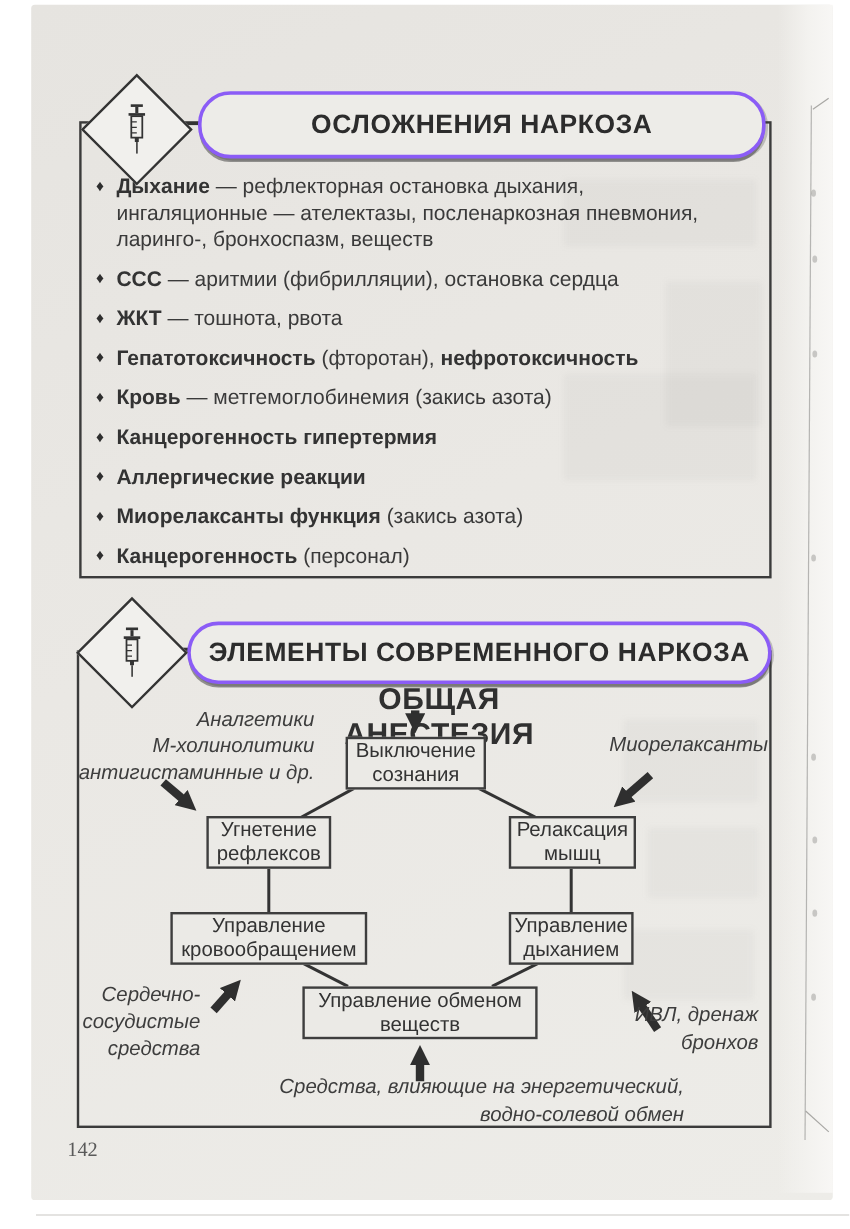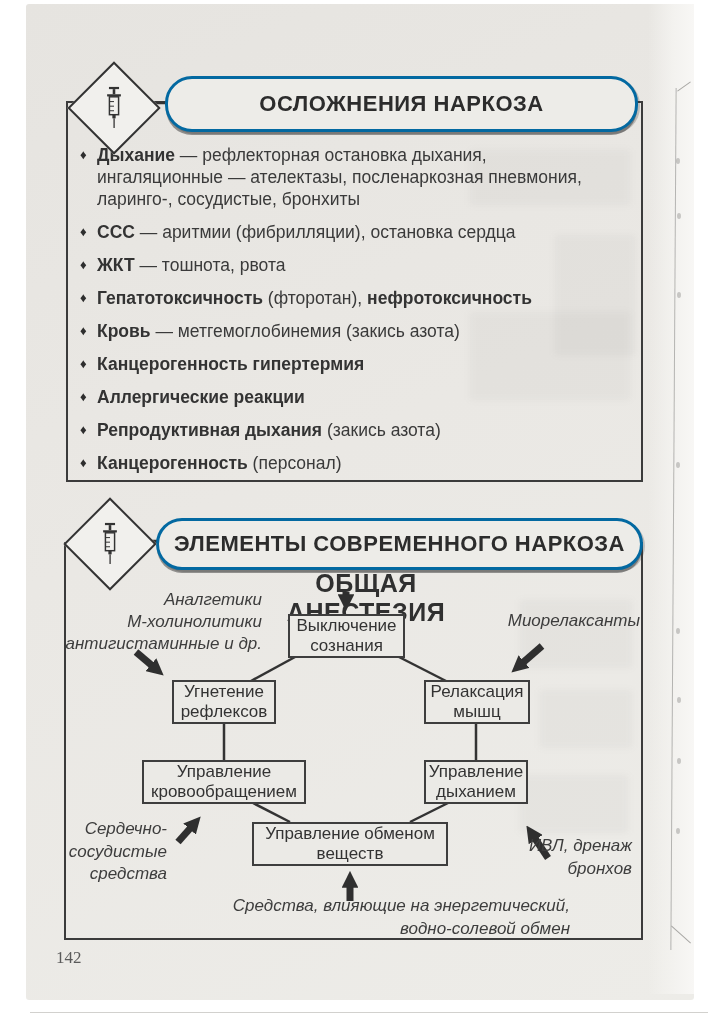--- a/index.html
+++ b/index.html
@@ -25,21 +25,21 @@
 
   
   .sect-box{position:absolute;border:2px solid #3b3b3b;z-index:1;}
   .box1{left:66px;top:101px;width:573px;height:377px;}
   .box2{left:64px;top:542px;width:575px;height:394px;}
 
   
   .wires{position:absolute;left:0;top:0;width:708px;height:1024px;z-index:2;pointer-events:none;}
 
   
-  .capsule{position:absolute;border:3px solid #0369a1;border-radius:27px;
+  .capsule{position:absolute;border:3px solid #8b5cf6;border-radius:27px;
            background:#edece8;display:flex;align-items:center;justify-content:center;
            box-shadow:0 4px 0 -1px rgba(55,55,55,.5),2px 2px 0 rgba(55,55,55,.25);z-index:4;}
   .cap1{left:165px;top:76px;width:467px;height:50px;}
   .cap2{left:156px;top:518px;width:481px;height:46px;}
   .capsule span{font-size:22px;font-weight:700;letter-spacing:.5px;color:#2c2c2c;white-space:nowrap;}
 
   
   .diamond{position:absolute;width:62px;height:62px;border:2px solid #333;
            background:#f1f0ed;transform:rotate(45deg);z-index:5;
            display:flex;align-items:center;justify-content:center;}
@@ -149,21 +149,21 @@
         <line x1="7.5" y1="27" x2="12" y2="27" stroke-width="1.1"></line>
         <rect x="10.2" y="31.3" width="3.6" height="4" stroke="none"></rect>
         <rect x="11.4" y="35.3" width="1.4" height="10.5" stroke="none"></rect>
       </g>
     </svg>
   </div>
 
   <ul class="bullets">
     <li>
       <span class="blt">♦</span>
-      <span class="txt"><span class="lead">Дыхание</span><span> — рефлекторная остановка дыхания,</span><span class="lead"></span><span class="l2">ингаляционные — ателектазы, посленаркозная пневмония,</span><span class="l3">ларинго-, сосудистые, бронхиты</span></span>
+      <span class="txt"><span class="lead">Дыхание</span><span> — рефлекторная остановка дыхания,</span><span class="lead"></span><span class="l2">ингаляционные — ателектазы, посленаркозная пневмония,</span><span class="l3">ларинго-, бронхоспазм, веществ</span></span>
     </li>
     <li>
       <span class="blt">♦</span>
       <span class="txt"><span class="lead">ССС</span><span> — аритмии (фибрилляции), остановка сердца</span></span>
     </li>
     <li>
       <span class="blt">♦</span>
       <span class="txt"><span class="lead">ЖКТ</span><span> — тошнота, рвота</span></span>
     </li>
     <li>
@@ -177,21 +177,21 @@
     <li>
       <span class="blt">♦</span>
       <span class="txt"><span class="lead">Канцерогенность гипертермия</span><span></span></span>
     </li>
     <li>
       <span class="blt">♦</span>
       <span class="txt"><span class="lead">Аллергические реакции</span><span></span></span>
     </li>
     <li>
       <span class="blt">♦</span>
-      <span class="txt"><span class="lead">Репродуктивная дыхания</span><span> (закись азота)</span></span>
+      <span class="txt"><span class="lead">Миорелаксанты функция</span><span> (закись азота)</span></span>
     </li>
     <li>
       <span class="blt">♦</span>
       <span class="txt"><span class="lead">Канцерогенность</span><span> (персонал)</span></span>
     </li>
   </ul>
 
   <div class="capsule cap2">
     <span>ЭЛЕМЕНТЫ СОВРЕМЕННОГО НАРКОЗА</span>
   </div>

